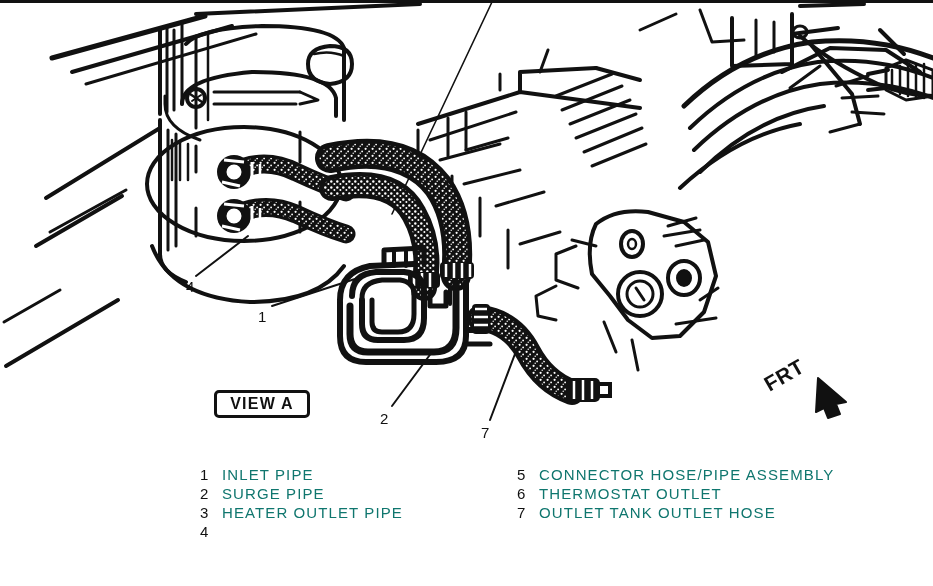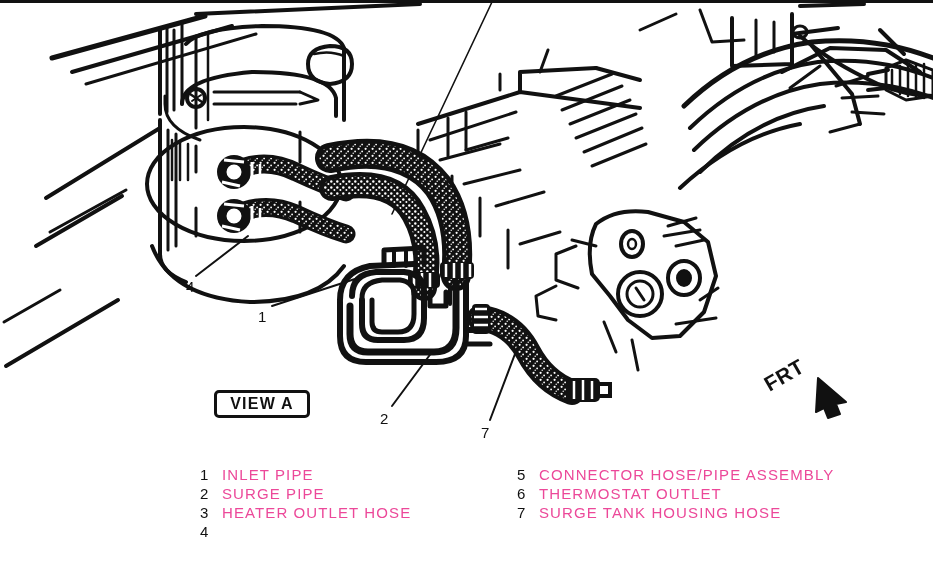--- a/index.html
+++ b/index.html
@@ -51,21 +51,21 @@
   }
   .legend-num {
     width: 22px;
     font-size: 15px;
     color: #111111;
     letter-spacing: 0.2px;
     font-family: "Liberation Sans", sans-serif;
   }
   .legend-label {
     font-size: 15px;
-    color: #ec4899;
+    color: #0f766e;
     letter-spacing: 1.1px;
     font-family: "Liberation Sans", sans-serif;
   }
   .view-box {
     position: absolute;
     left: 214px;
     top: 390px;
     width: 96px;
     height: 28px;
     border: 3px solid #111111;
@@ -376,36 +376,36 @@
       <div class="legend-row">
         <span class="legend-num">1</span>
         <span class="legend-label">INLET PIPE</span>
       </div>
       <div class="legend-row">
         <span class="legend-num">2</span>
         <span class="legend-label">SURGE PIPE</span>
       </div>
       <div class="legend-row">
         <span class="legend-num">3</span>
-        <span class="legend-label">HEATER OUTLET HOSE</span>
+        <span class="legend-label">HEATER OUTLET PIPE</span>
       </div>
       <div class="legend-row">
         <span class="legend-num">4</span>
       </div>
     </div>
 
     <div class="legend-col right">
       <div class="legend-row">
         <span class="legend-num">5</span>
         <span class="legend-label">CONNECTOR HOSE/PIPE ASSEMBLY</span>
       </div>
       <div class="legend-row">
         <span class="legend-num">6</span>
         <span class="legend-label">THERMOSTAT OUTLET</span>
       </div>
       <div class="legend-row">
         <span class="legend-num">7</span>
-        <span class="legend-label">SURGE TANK HOUSING HOSE</span>
+        <span class="legend-label">OUTLET TANK OUTLET HOSE</span>
       </div>
     </div>
   </div>
 
 </div>
 
 </body></html>

